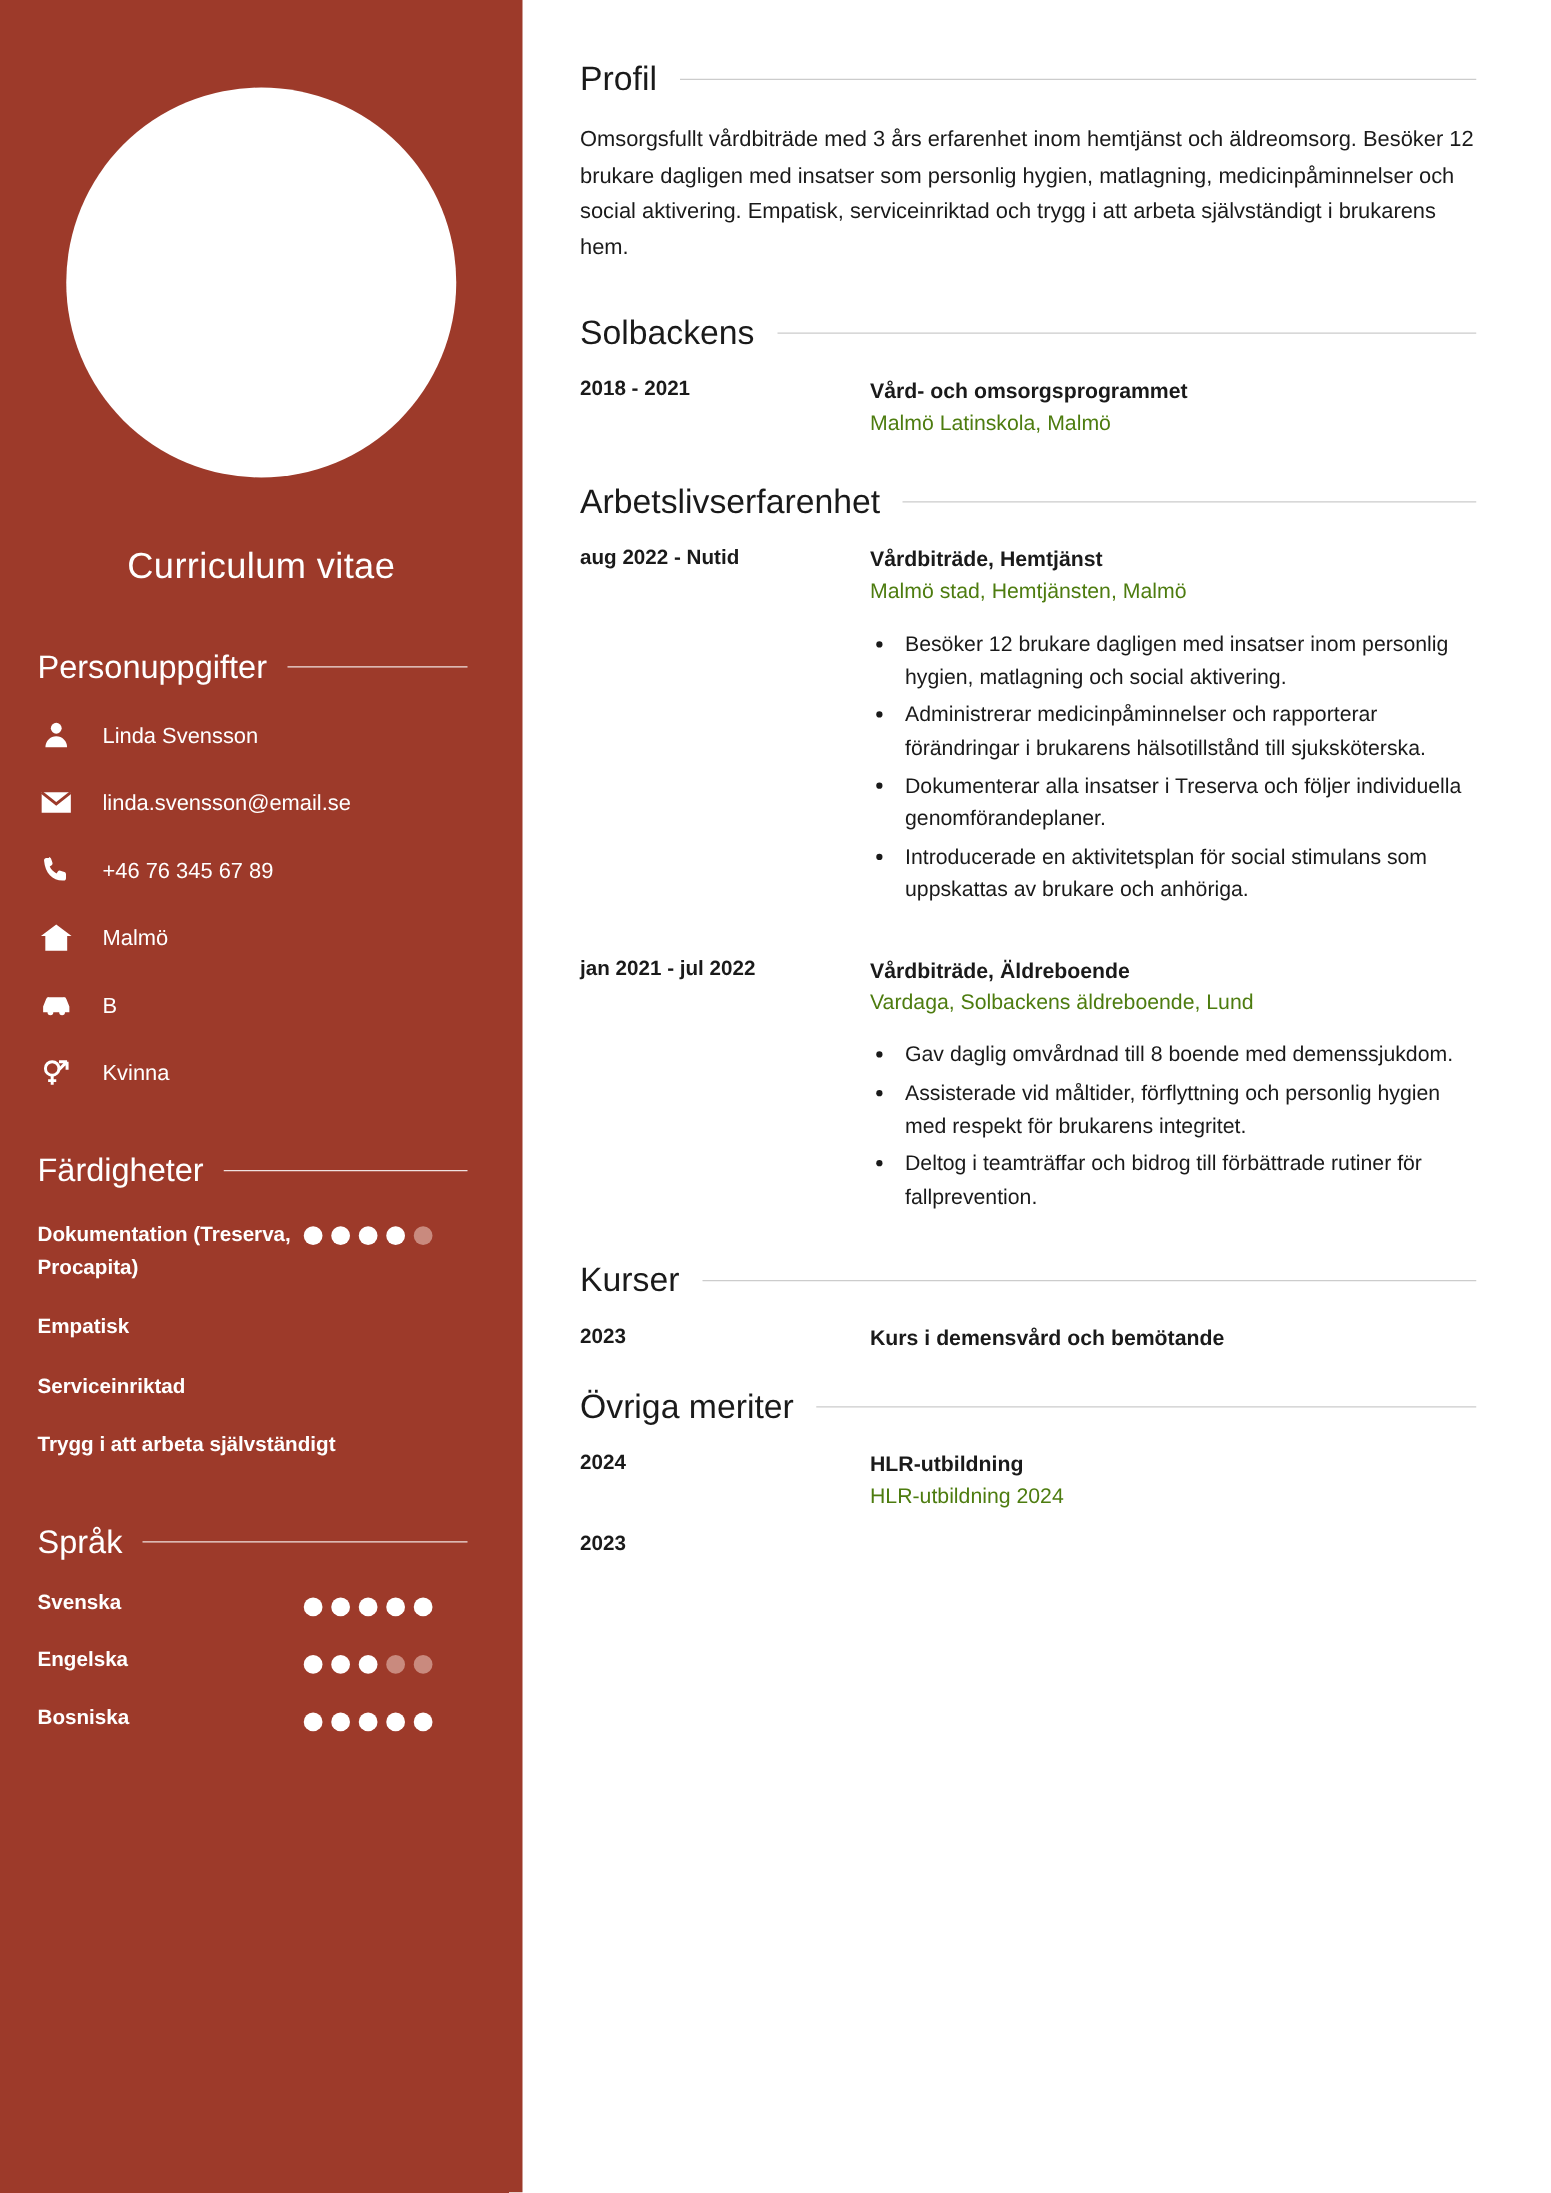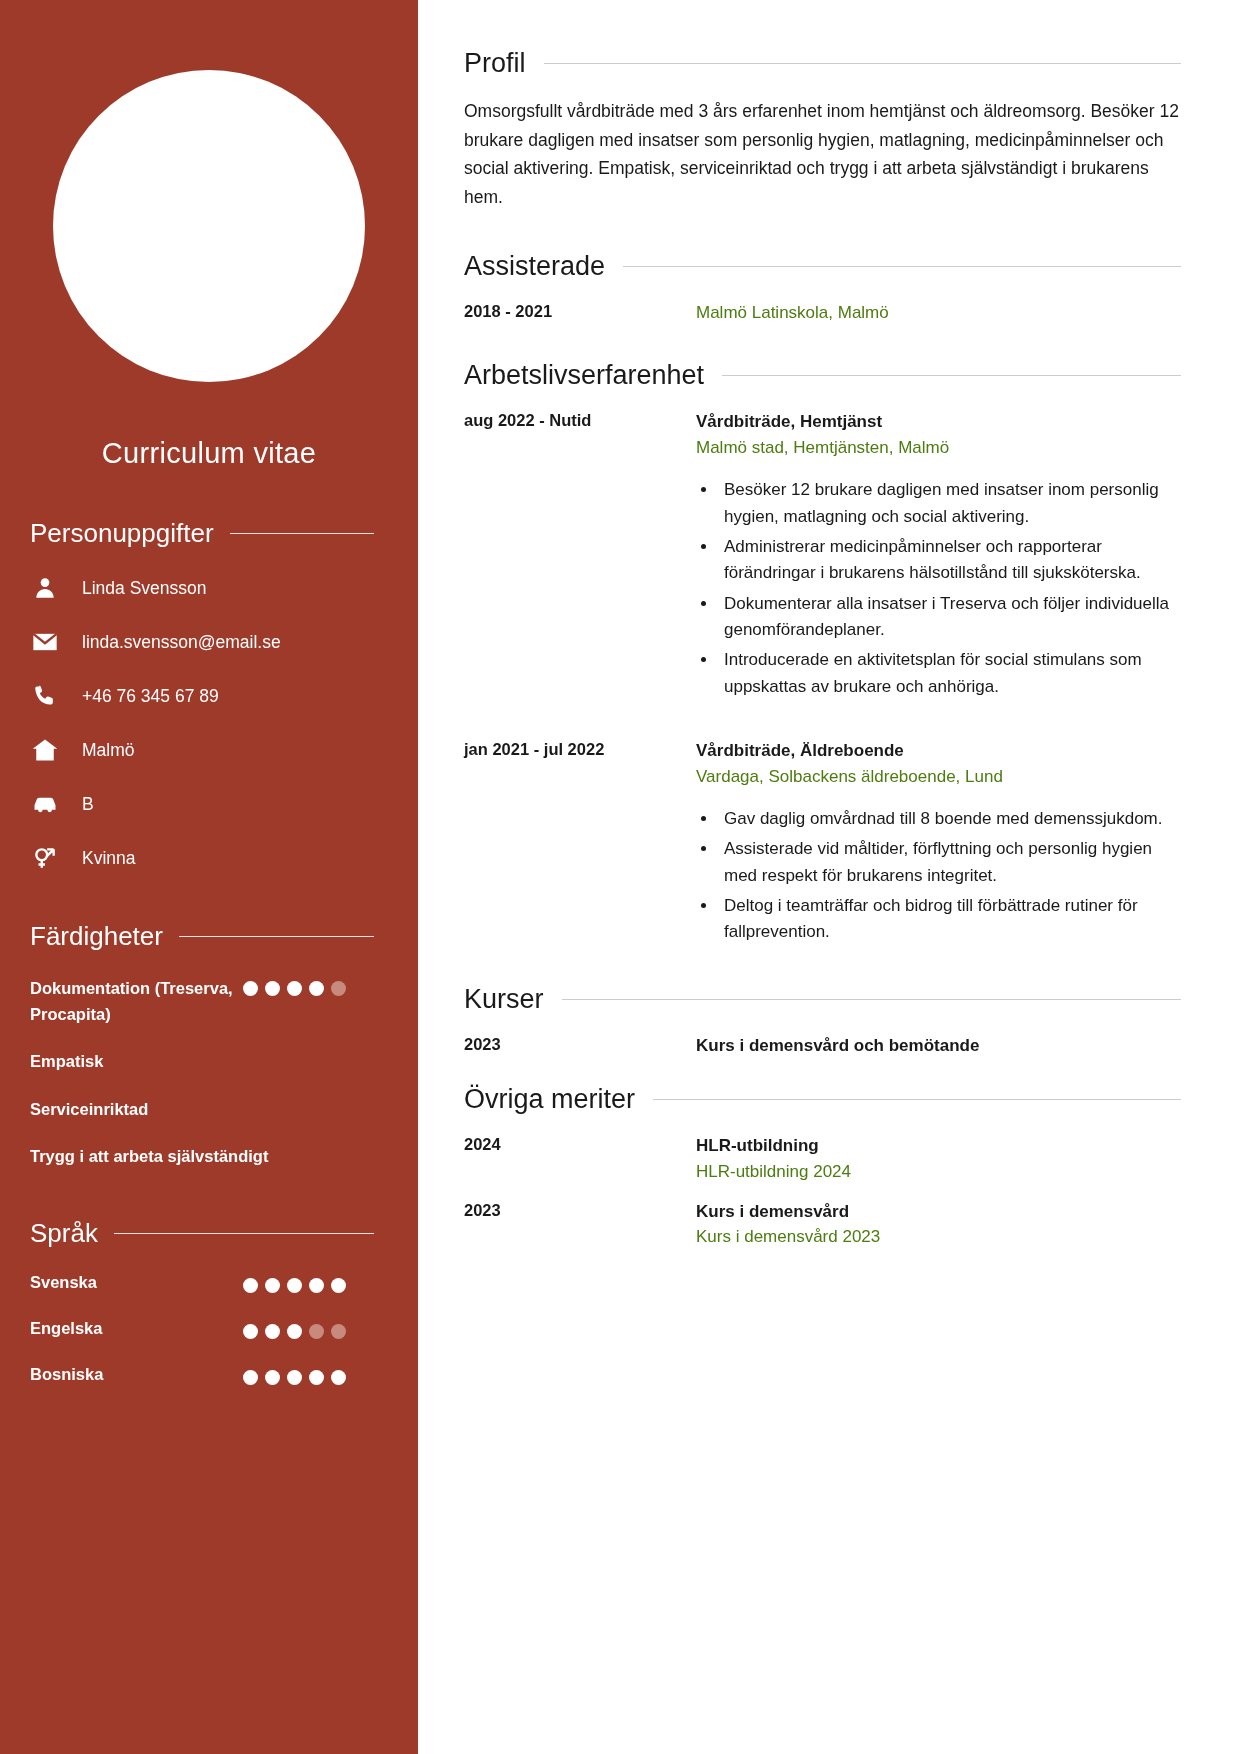--- a/index.html
+++ b/index.html
@@ -328,26 +328,27 @@
     <section class="sec-block">
       <div class="sec-head">
         <span class="txt">Profil</span>
         <span class="rule"></span>
       </div>
       <p class="profile-text">Omsorgsfullt vårdbiträde med 3 års erfarenhet inom hemtjänst och äldreomsorg. Besöker 12 brukare dagligen med insatser som personlig hygien, matlagning, medicinpåminnelser och social aktivering. Empatisk, serviceinriktad och trygg i att arbeta självständigt i brukarens hem.</p>
     </section>
 
     <section class="sec-block">
       <div class="sec-head">
-        <span class="txt">Assisterade</span>
+        <span class="txt">Solbackens</span>
         <span class="rule"></span>
       </div>
       <div class="entry">
         <div class="date">2018 - 2021</div>
         <div class="body">
+          <div class="role">Vård- och omsorgsprogrammet</div>
           <div class="org">Malmö Latinskola, Malmö</div>
         </div>
       </div>
     </section>
 
     <section class="sec-block">
       <div class="sec-head">
         <span class="txt">Arbetslivserfarenhet</span>
         <span class="rule"></span>
       </div>
@@ -402,21 +403,17 @@
       </div>
       <div class="entry">
         <div class="date">2024</div>
         <div class="body">
           <div class="role">HLR-utbildning</div>
           <div class="org">HLR-utbildning 2024</div>
         </div>
       </div>
       <div class="entry">
         <div class="date">2023</div>
-        <div class="body">
-          <div class="role">Kurs i demensvård</div>
-          <div class="org">Kurs i demensvård 2023</div>
-        </div>
       </div>
     </section>
 
   </main>
 </div>
 
 </body></html>

